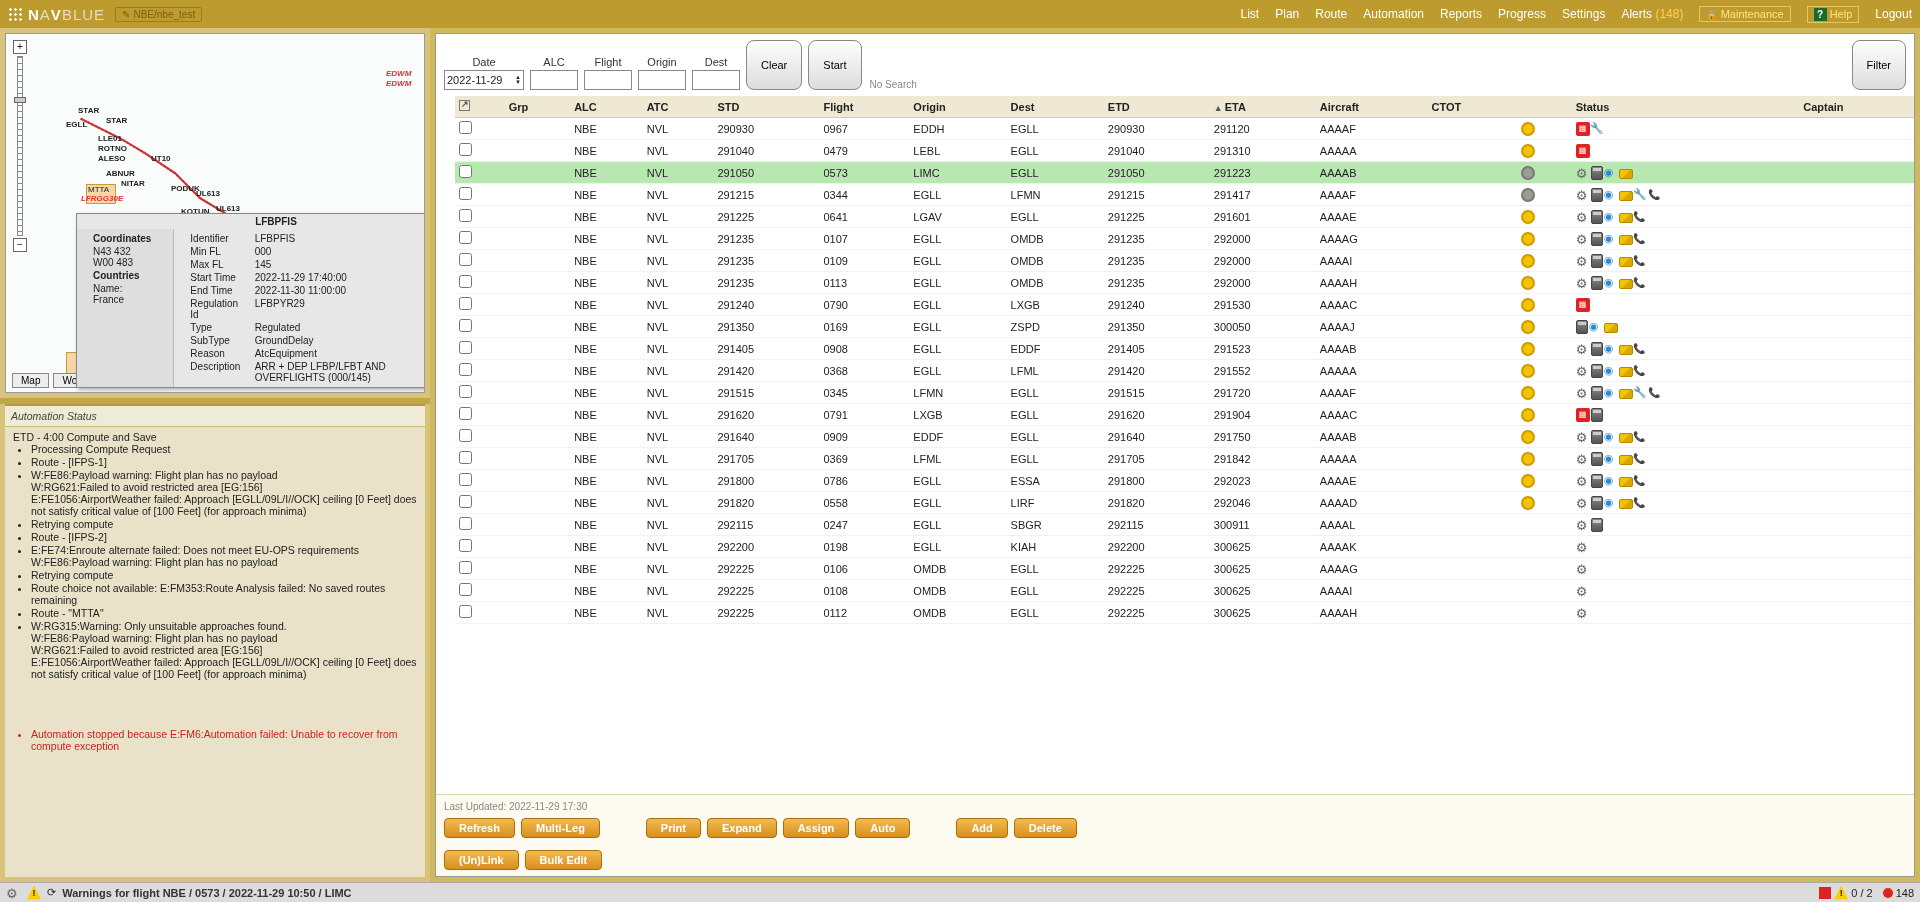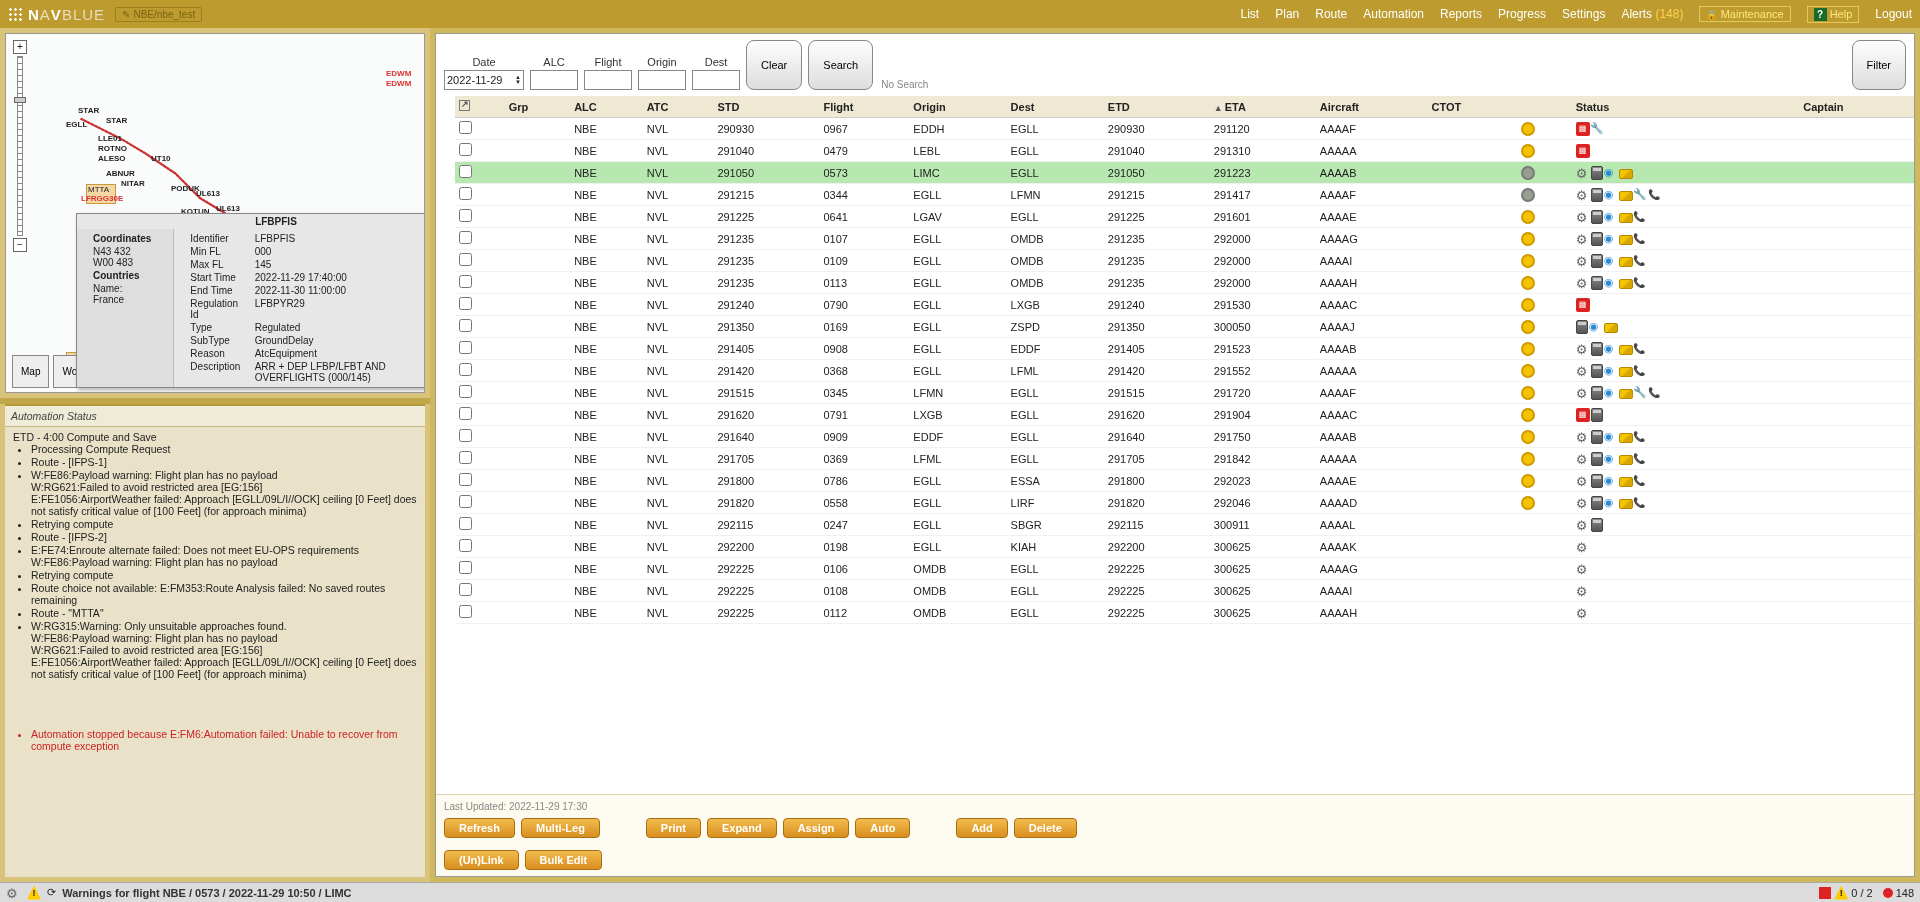--- a/index.html
+++ b/index.html
@@ -21,21 +21,21 @@
 .map-area { flex: 0 0 360px; background: #fafbfb; border: 1px solid #999; margin: 5px; position: relative; overflow: hidden; }
 .zoom { position: absolute; left: 6px; top: 6px; width: 16px; display: flex; flex-direction: column; align-items: center; }
 .zoom .btn { width: 14px; height: 14px; border: 1px solid #666; background: #fff; font-size: 10px; line-height: 12px; text-align: center; cursor: pointer; }
 .zoom .rail { width: 6px; height: 180px; background: repeating-linear-gradient(#888 0 1px, transparent 1px 6px); border: 1px solid #888; margin: 2px 0; position: relative; }
 .zoom .thumb { position: absolute; left: -4px; top: 40px; width: 12px; height: 6px; background: #ccc; border: 1px solid #666; }
 .route-svg { position: absolute; inset: 0; }
 .wp { position: absolute; font-size: 8px; font-weight: bold; }
 .zone { position: absolute; background: rgba(238,185,95,0.55); border: 1px solid #c99a3a; font-size: 8px; padding: 0 1px; }
 .zone-lbl { position: absolute; font-size: 8px; color: #b03030; }
 .map-tabs { position: absolute; left: 6px; bottom: 4px; display: flex; gap: 4px; }
-.map-tabs button { border: 1px solid #888; background: #eee; padding: 10px 8px; font-size: 10px; cursor: pointer; }
+.map-tabs button { border: 1px solid #888; background: #eee; padding: 1px 8px; font-size: 10px; cursor: pointer; }
 .atm-panel { position: absolute; right: 4px; bottom: 4px; width: 100px; background: #e0e0e0; border: 1px solid #777; font-size: 10px; }
 .atm-panel .hd { background: #d0d0d0; padding: 1px 4px; display:flex; justify-content:space-between;}
 .atm-panel .sel { background: #2a5db0; color: #fff; padding: 1px 4px; display:flex; justify-content:space-between;}
 .info-pop { position: absolute; left: 70px; bottom: 4px; width: 400px; background: #e7e7e7; border: 1px solid #888; font-size: 10px; box-shadow: 2px 2px 4px rgba(0,0,0,0.3); z-index: 50; }
 .info-pop .title { text-align: center; font-weight: bold; padding: 2px; }
 .info-pop .body { display: flex; }
 .info-pop .col { padding: 2px 14px; }
 .info-pop .col:first-child { width: 105px; background: #dedede; border-right:1px solid #bbb;}
 .info-pop table td { padding: 0 6px 0 0; vertical-align: top; }
 .split-bar { height: 6px; background: #c0a84a; }
@@ -81,21 +81,21 @@
 .actions { padding: 6px 8px; display:flex; flex-wrap:wrap; gap:6px; align-items:center; border-top:1px solid #dcd4b0; background:#fdfbf0;}
 .actions .upd { color:#888; font-size:10px; width:100%;}
 .btn-org { background: linear-gradient(#f3bb4e,#d88f1e); border:1px solid #a86f10; color:#fff; padding:3px 14px; cursor:pointer; border-radius:4px; font-size:11px; font-weight:bold;}
 .btn-org.gap { margin-left: 40px; }
 .statusbar { height:20px; background:#dcdcdc; border-top:1px solid #aaa; display:flex; align-items:center; padding:0 6px; font-size:11px; gap:6px;}
 .statusbar .warn { font-weight:bold; color:#333; display:flex; align-items:center; gap:4px;}
 .statusbar .warn-ic { width:14px;height:14px; background:#fc0; clip-path: polygon(50% 0,100% 100%,0 100%); display:flex;align-items:center;justify-content:center;font-size:9px;font-weight:bold;}
 .statusbar .right-badges { margin-left:auto; display:flex; gap:10px; align-items:center;}
 .statusbar .badge { display:flex; align-items:center; gap:3px;}
 .cube{width:12px;height:12px;background:#d22;display:inline-block;}
-.lbl-red{color:#dd3333;font-size:8px;font-weight:bold;}
+.lbl-red{color:#dd3333;font-size:8px;font-weight:bold;font-style:italic;}
 .lbl-green{color:#33aa33;font-size:8px;}
 .expand-icon{width:11px;height:11px;border:1px solid #777;display:inline-block;position:relative;}
 .expand-icon::before{content:"↗";font-size:9px;position:absolute;top:-2px;left:1px;color:#555;}
 .pencil-icon::before{content:"✎";font-size:10px;color:#7a6214;}
 .lock-icon::before{content:"🔒";font-size:9px;}
 .q-icon{width:13px;height:13px;background:#1a6b2a;color:#fff;font-size:10px;text-align:center;line-height:13px;font-weight:bold;display:inline-block;}
 .dot-red{width:10px;height:10px;border-radius:50%;background:#d22;display:inline-block;}
 </style>
 </head>
 <body>
@@ -322,21 +322,21 @@
         </div>
         <div class="fcol">
           <label>Origin</label>
           <input type="text" style="">
         </div>
         <div class="fcol">
           <label>Dest</label>
           <input type="text" style="">
         </div>
         <button class="btn-std">Clear</button>
-        <button class="btn-std">Search</button>
+        <button class="btn-std">Start</button>
         <span class="no-search">No Search</span>
         <span style="flex:1"></span>
         <button class="btn-std">Filter</button>
       </div>
       <div class="grid">
         <table class="tbl">
           <thead>
               <tr>
             <th><span class="expand-icon"></span></th>
             <th>Grp</th>

